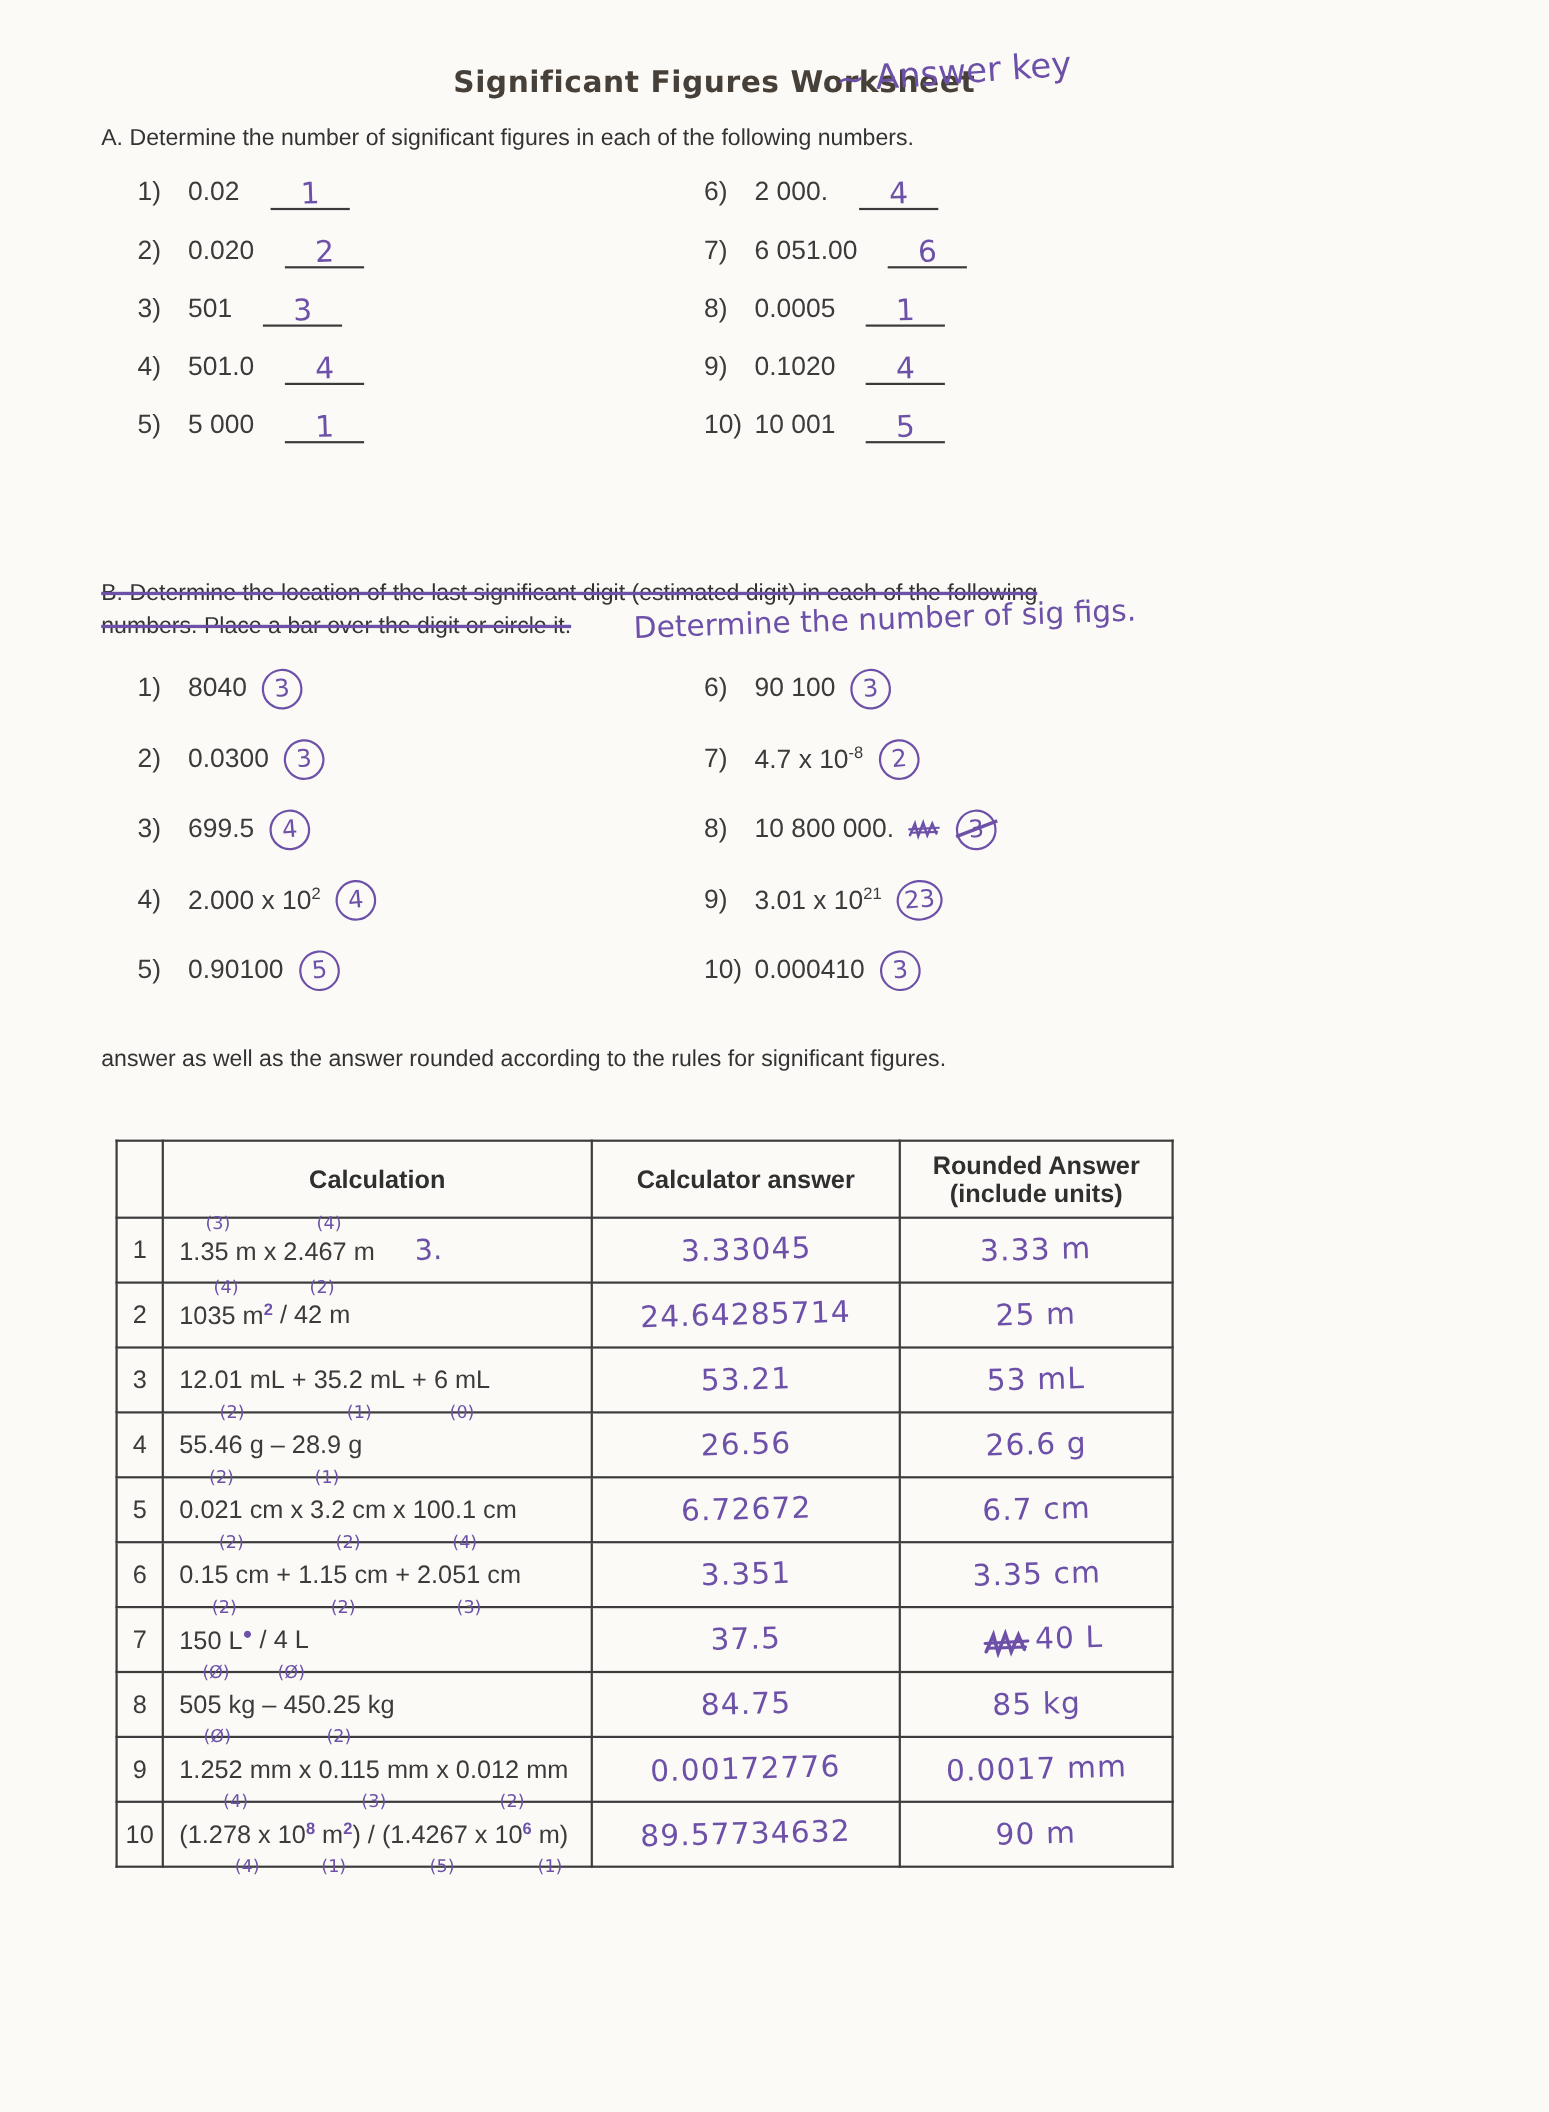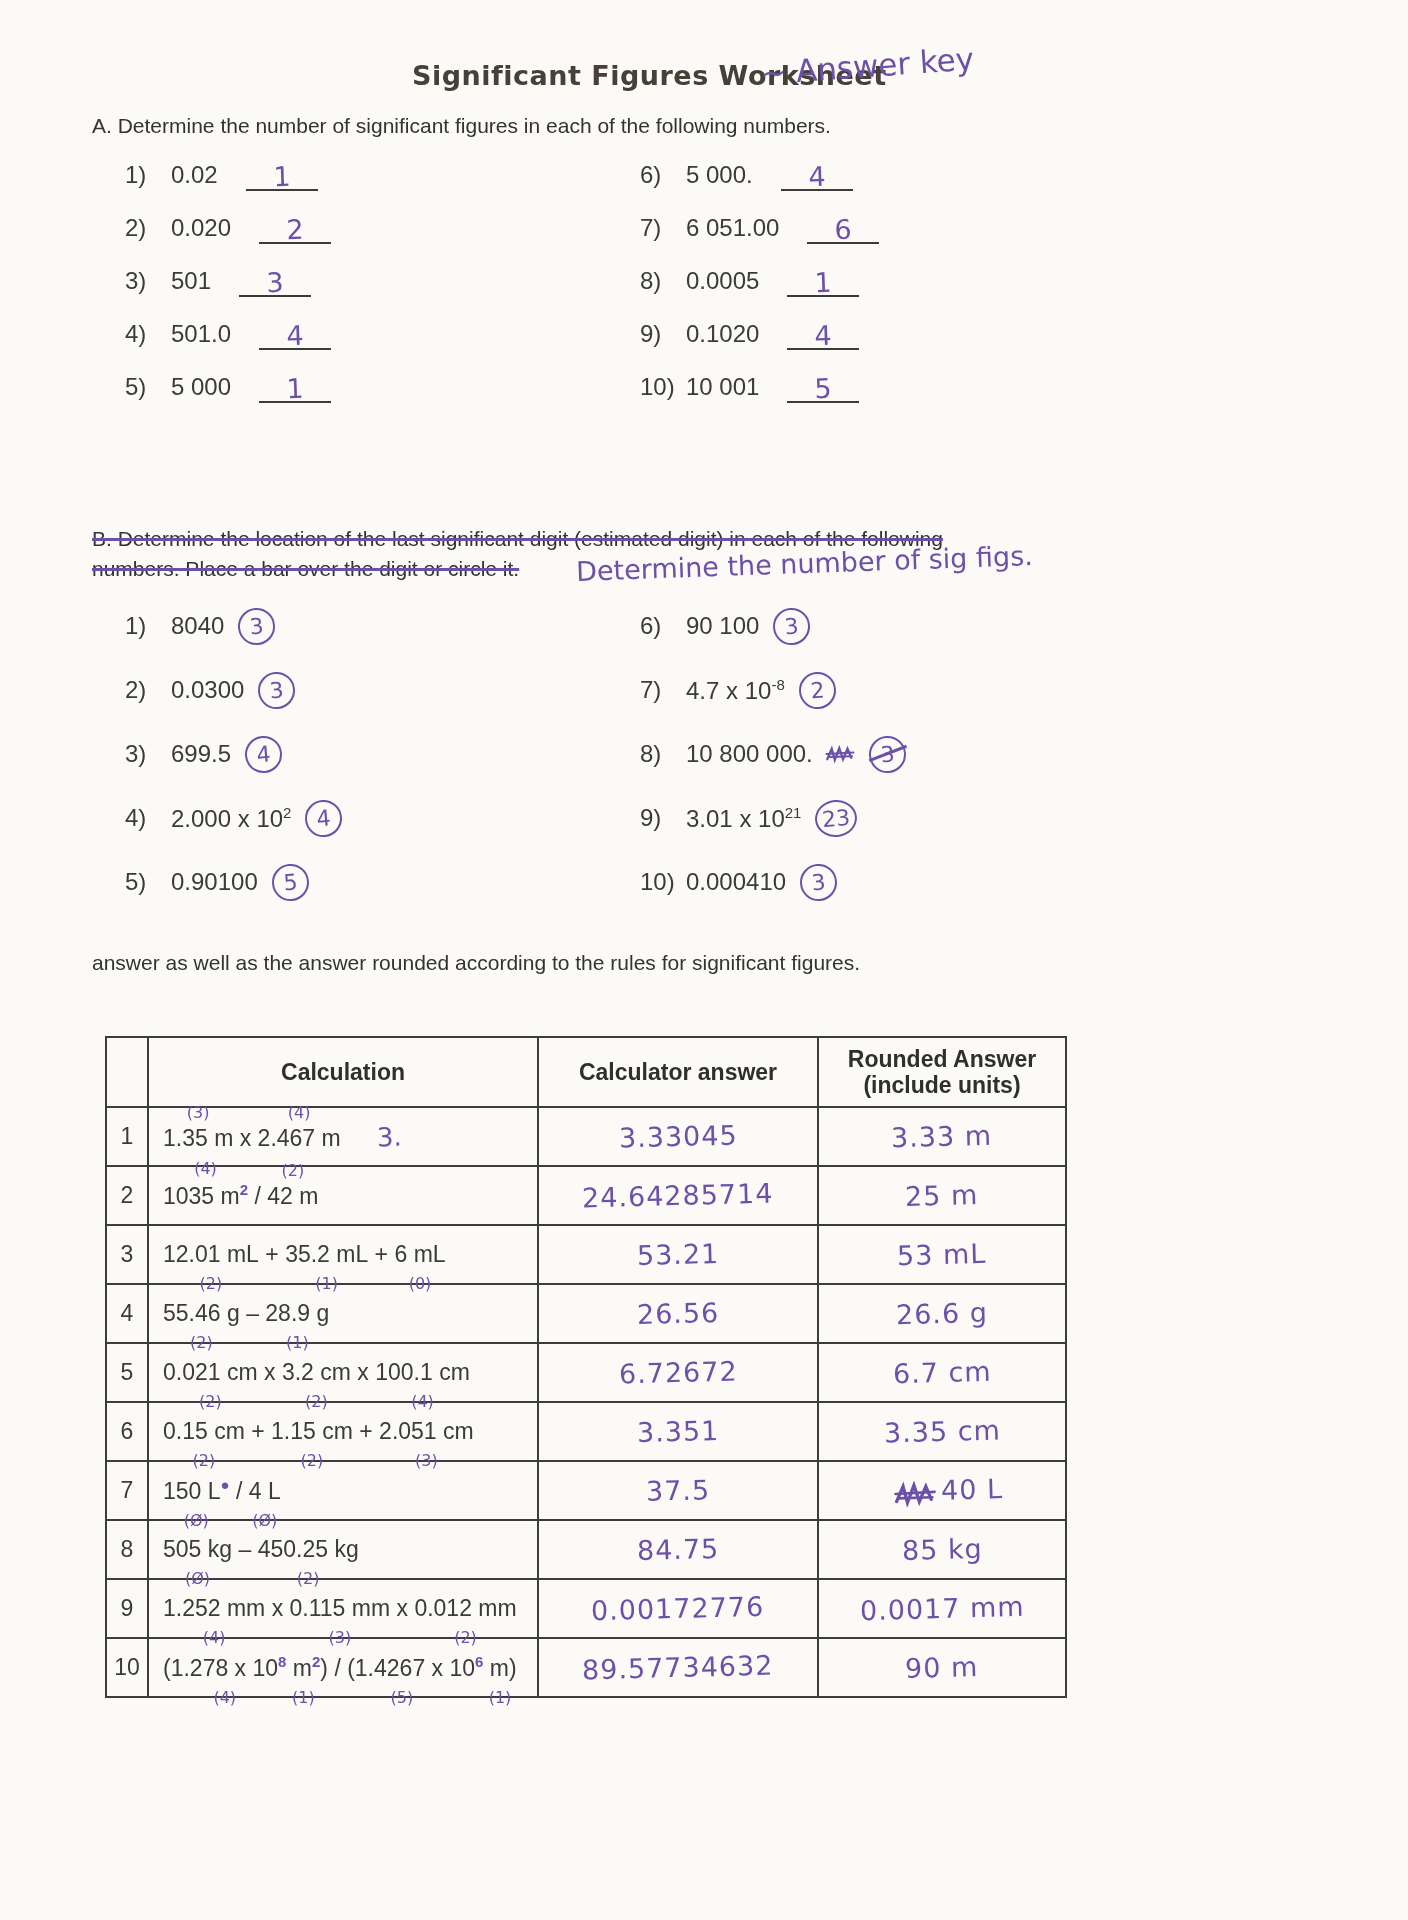--- a/index.html
+++ b/index.html
@@ -134,21 +134,21 @@
         <span class="inum">5)</span>
         <span class="ival">5 000</span>
         <span class="blank">
           <span class="hw blank-ans">1</span>
         </span>
       </div>
     </div>
   <div class="col" id="a-right">
       <div class="ws-item">
         <span class="inum">6)</span>
-        <span class="ival">5 000.</span>
+        <span class="ival">2 000.</span>
         <span class="blank">
           <span class="hw blank-ans">4</span>
         </span>
       </div>
       <div class="ws-item">
         <span class="inum">7)</span>
         <span class="ival">6 051.00</span>
         <span class="blank">
           <span class="hw blank-ans">6</span>
         </span>

